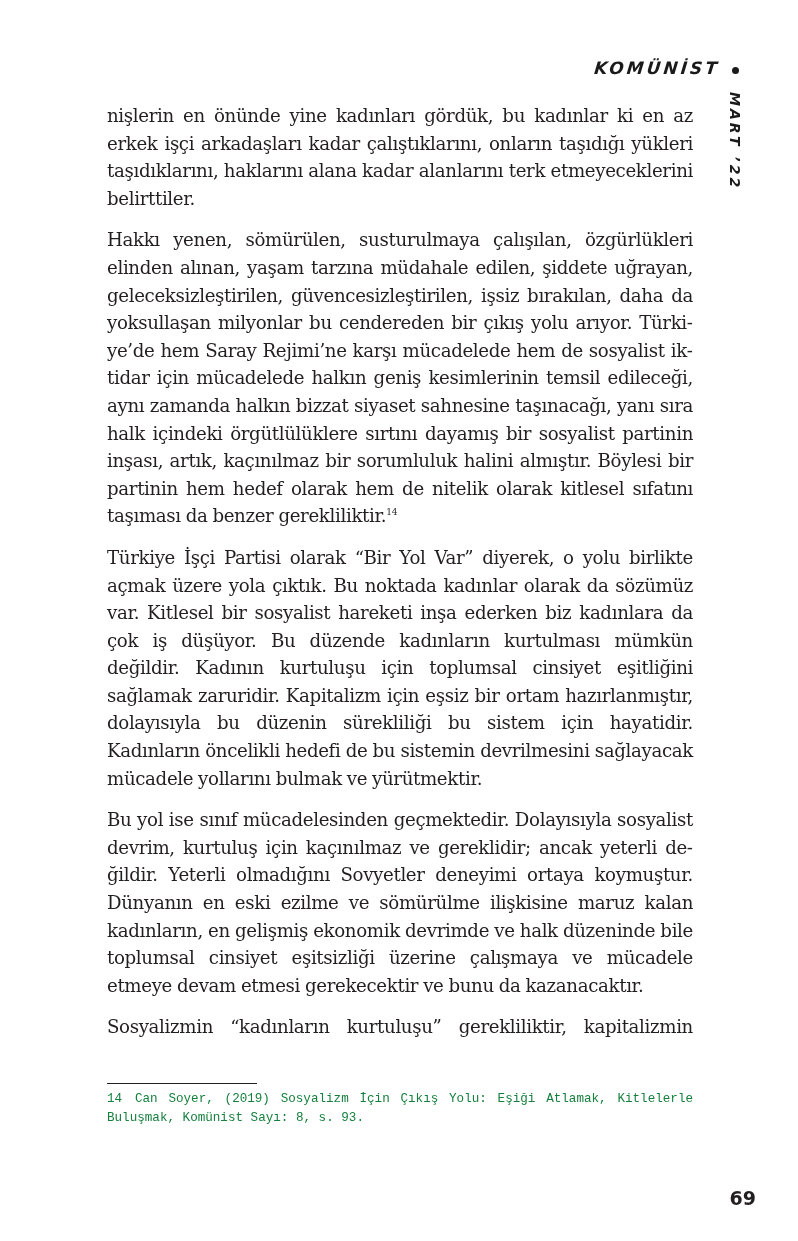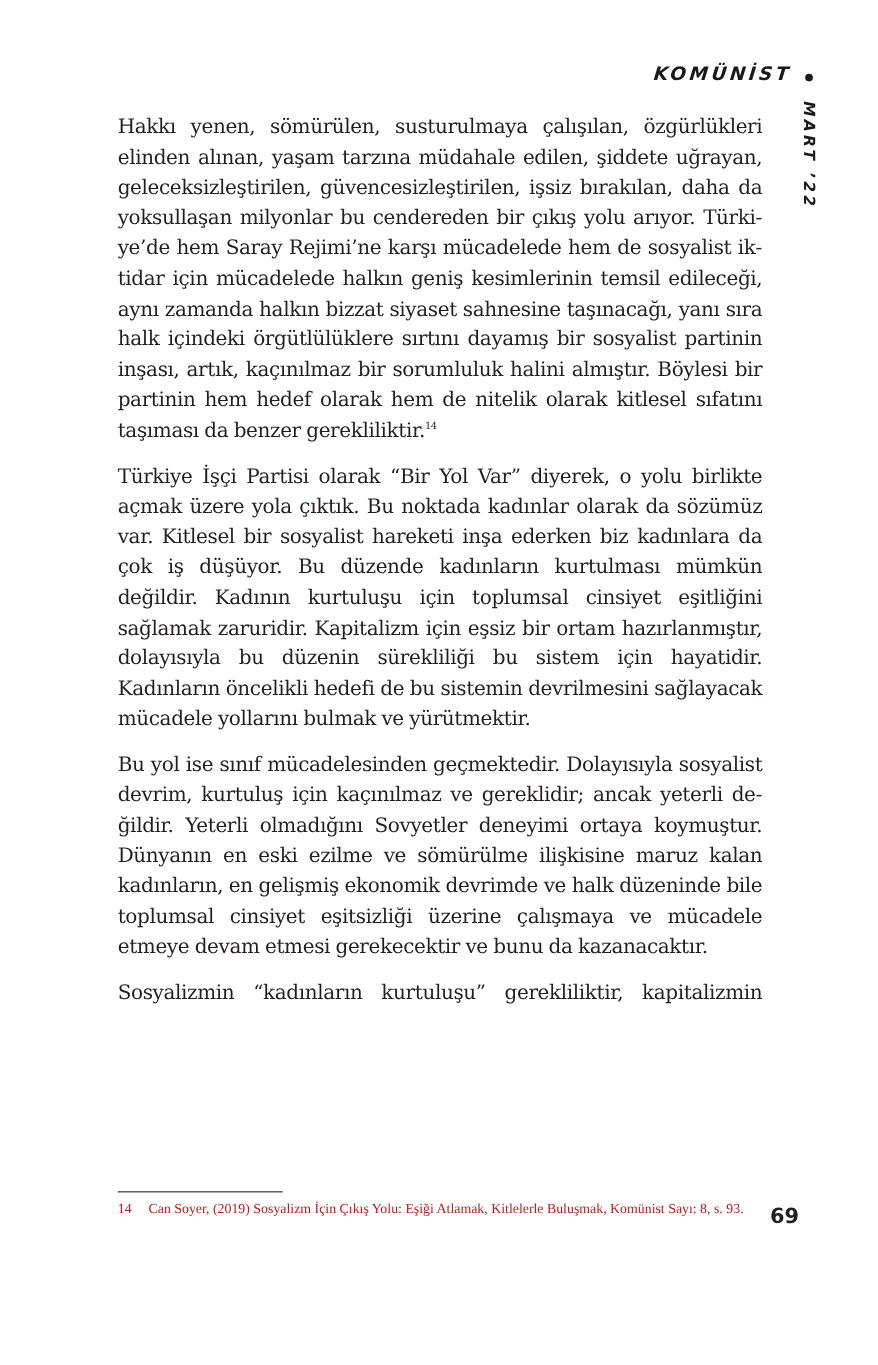--- a/index.html
+++ b/index.html
@@ -26,37 +26,38 @@
       letter-spacing: -0.35px; word-spacing: -0.5px;
     }
     .body-column p { margin: 0 0 14px 0; }
     .body-column sup { font-size: 9px; line-height: 0; vertical-align: 7px; }
     .footnote-rule {
       position: absolute; left: 107px; top: 1083px; width: 150px; height: 0;
       border-top: 1px solid #231f20;
     }
     .footnote {
       position: absolute; left: 107px; top: 1090px; width: 586px;
-      font-family: Liberation Serif, serif; font-size: 12.6px; line-height: 19px;
-      text-align: justify; color: #b91c1c;
+      font-family: Liberation Mono, monospace; font-size: 12.6px; line-height: 19px;
+      text-align: justify; color: #15803d;
     }
     .footnote .fn-num { display: inline-block; width: 28px; }
     .page-number {
-      position: absolute; left: 700px; top: 1095px; width: 56px; text-align: left;
+      position: absolute; left: 700px; top: 1187px; width: 56px; text-align: right;
       font-family: "DejaVu Sans", sans-serif; font-weight: bold; font-size: 19px; color: #231f20;
     }
   </style>
 </head>
 <body>
 
 <div class="header-title">KOMÜNİST</div>
 <div class="header-dot"></div>
 <div class="header-issue">MART ’22</div>
 
 <div class="body-column">
+  <p>nişlerin en önünde yine kadınları gördük, bu kadınlar ki en az erkek işçi arkadaşları kadar çalıştıklarını, onların taşıdığı yükleri taşıdıklarını, haklarını alana kadar alanlarını terk etmeyeceklerini belirttiler.</p>
   <p><span>Hakkı yenen, sömürülen, susturulmaya çalışılan, özgürlükleri elinden alınan, yaşam tarzına müdahale edilen, şiddete uğrayan, geleceksizleştirilen, güvencesizleştirilen, işsiz bırakılan, daha da yoksullaşan milyonlar bu cendereden bir çıkış yolu arıyor. Türki­ye’de hem Saray Rejimi’ne karşı mücadelede hem de sosyalist ik­tidar için mücadelede halkın geniş kesimlerinin temsil edileceği, aynı zamanda halkın bizzat siyaset sahnesine taşınacağı, yanı sıra halk içindeki örgütlülüklere sırtını dayamış bir sosyalist partinin inşası, artık, kaçınılmaz bir sorumluluk halini almıştır. Böylesi bir partinin hem hedef olarak hem de nitelik olarak kitlesel sıfatını taşıması da benzer gerekliliktir.</span><sup>14</sup></p>
   <p>Türkiye İşçi Partisi olarak “Bir Yol Var” diyerek, o yolu birlikte açmak üzere yola çıktık. Bu noktada kadınlar olarak da sözümüz var. Kitlesel bir sosyalist hareketi inşa ederken biz kadınlara da çok iş düşüyor. Bu düzende kadınların kurtulması mümkün değildir. Kadının kurtuluşu için toplumsal cinsiyet eşitliğini sağlamak za­ruridir. Kapitalizm için eşsiz bir ortam hazırlanmıştır, dolayısıyla bu düzenin sürekliliği bu sistem için hayatidir. Kadınların önce­likli hedefi de bu sistemin devrilmesini sağlayacak mücadele yol­larını bulmak ve yürütmektir.</p>
   <p>Bu yol ise sınıf mücadelesinden geçmektedir. Dolayısıyla sosyalist devrim, kurtuluş için kaçınılmaz ve gereklidir; ancak yeterli de­ğildir. Yeterli olmadığını Sovyetler deneyimi ortaya koymuştur. Dünyanın en eski ezilme ve sömürülme ilişkisine maruz kalan kadınların, en gelişmiş ekonomik devrimde ve halk düzeninde bile toplumsal cinsiyet eşitsizliği üzerine çalışmaya ve mücadele etmeye devam etmesi gerekecektir ve bunu da kazanacaktır.</p>
   <p style="text-align-last: justify;">Sosyalizmin “kadınların kurtuluşu” gerekliliktir, kapitalizmin</p>
 </div>
 
 <div class="footnote-rule"></div>
 <div class="footnote">
   <span class="fn-num">14</span><span>Can Soyer, (2019) Sosyalizm İçin Çıkış Yolu: Eşiği Atlamak, Kitlelerle Buluşmak, Ko­münist Sayı: 8, s. 93.</span>
 </div>

